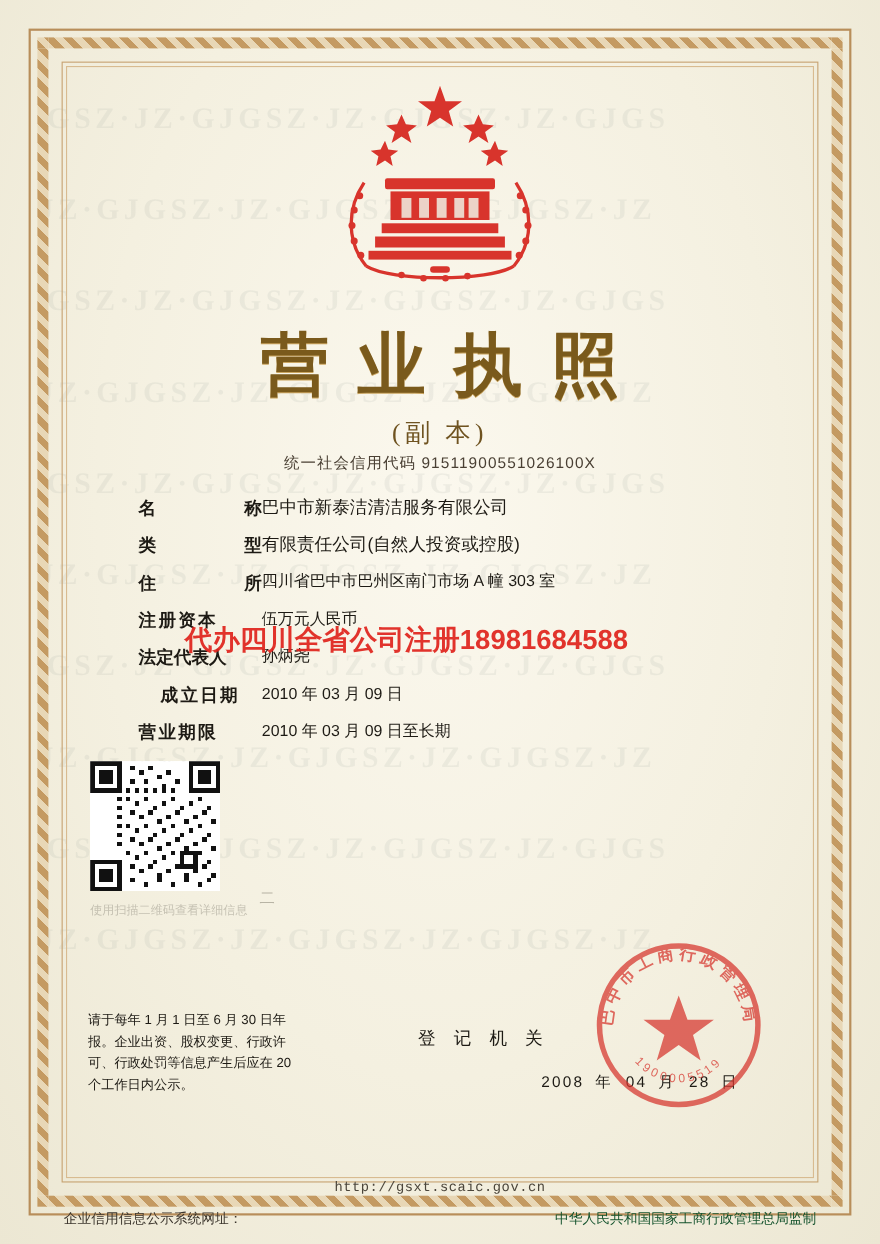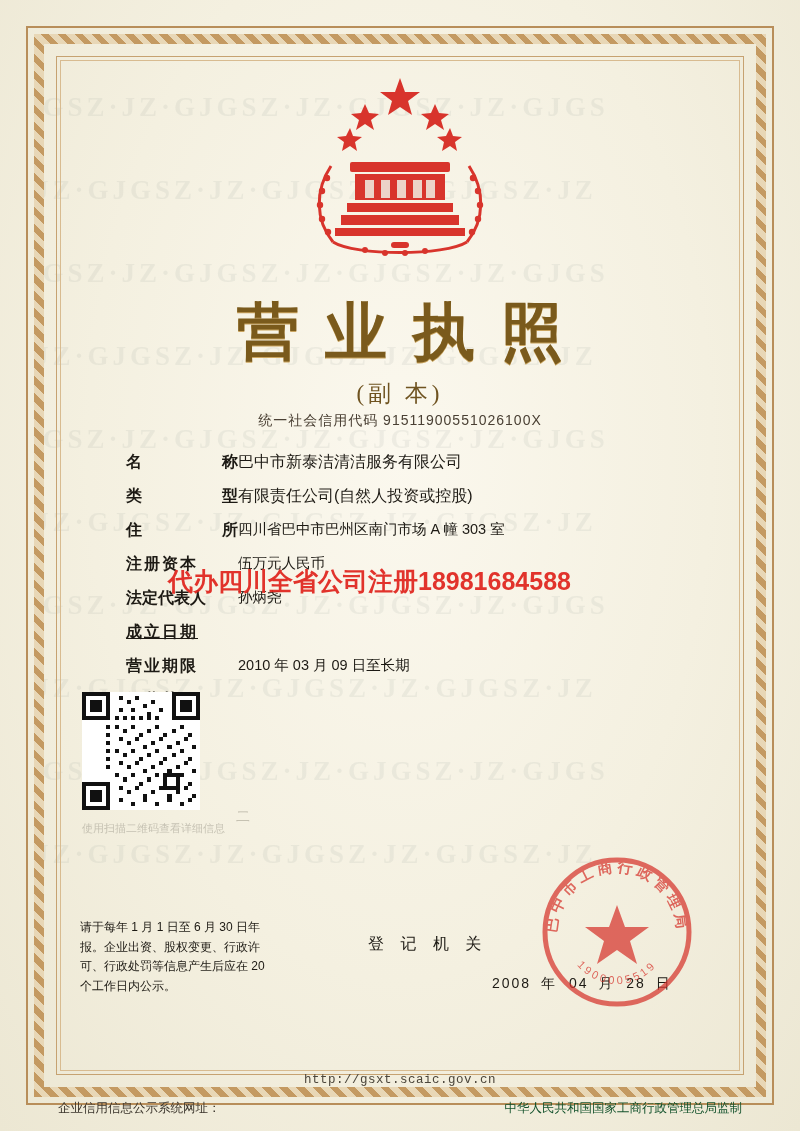--- a/index.html
+++ b/index.html
@@ -158,21 +158,21 @@
   
   .notice{
     position:absolute;left:20px;bottom:74px;
     width:190px;
     font-size:12px;
     line-height:1.65;
     color:#1d1a14;
   }
   
   .reg-auth{
-    position:absolute;left:308px;bottom:116px;
+    position:absolute;left:320px;bottom:116px;
     font-size:16px;letter-spacing:6px;color:#1d1a14;
   }
   .reg-date{
     position:absolute;left:432px;bottom:78px;
     font-size:14px;color:#1d1a14;
     letter-spacing:2px;
   }
   .reg-date .num{font-size:14px;}
   .reg-date .unit{margin:0 6px 0 4px;}
   
@@ -310,23 +310,24 @@
         </div>
         <div class="fvalue">伍万元人民币</div>
       </div>
       <div class="frow">
         <div class="flabel" style="justify-content: flex-start;">
           <span>法定代表人</span>
         </div>
         <div class="fvalue">孙炳尧</div>
       </div>
       <div class="frow">
-        <div class="flabel" style="justify-content: flex-start; letter-spacing: 2px; text-decoration: underline;">
+        <div class="flabel" style="justify-content: center; letter-spacing: 2px;">
           <span>成立日期</span>
         </div>
+        <div class="fvalue">2010 年 03 月 09 日</div>
       </div>
       <div class="frow">
         <div class="flabel" style="justify-content: flex-start; letter-spacing: 2px; text-align: center;">
           <span>营业期限</span>
         </div>
         <div class="fvalue">2010 年 03 月 09 日至长期</div>
       </div>
       <div class="frow">
         <div class="flabel" style="justify-content: flex-start; letter-spacing: 2px;">
           <span>经营范围</span>

